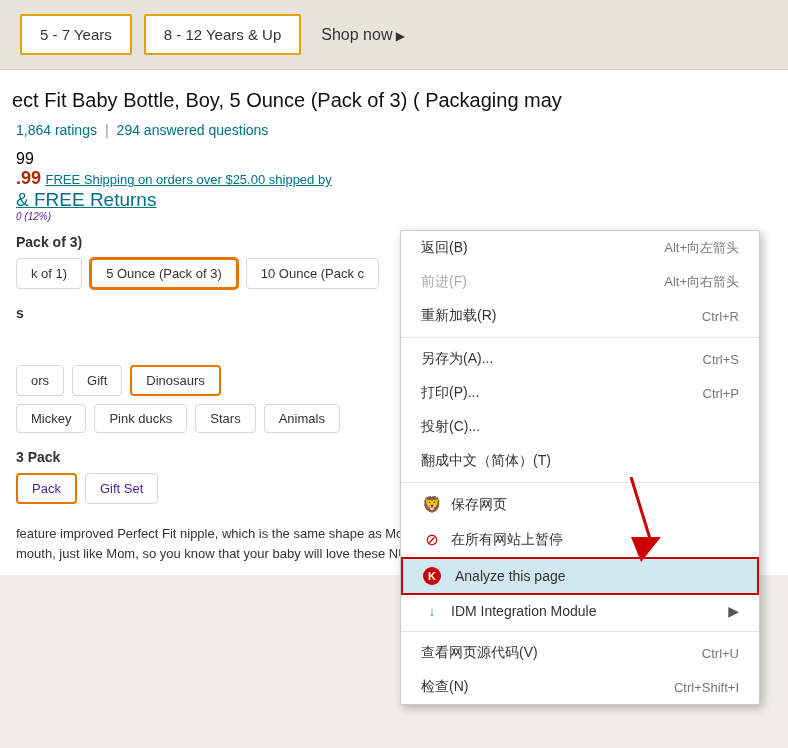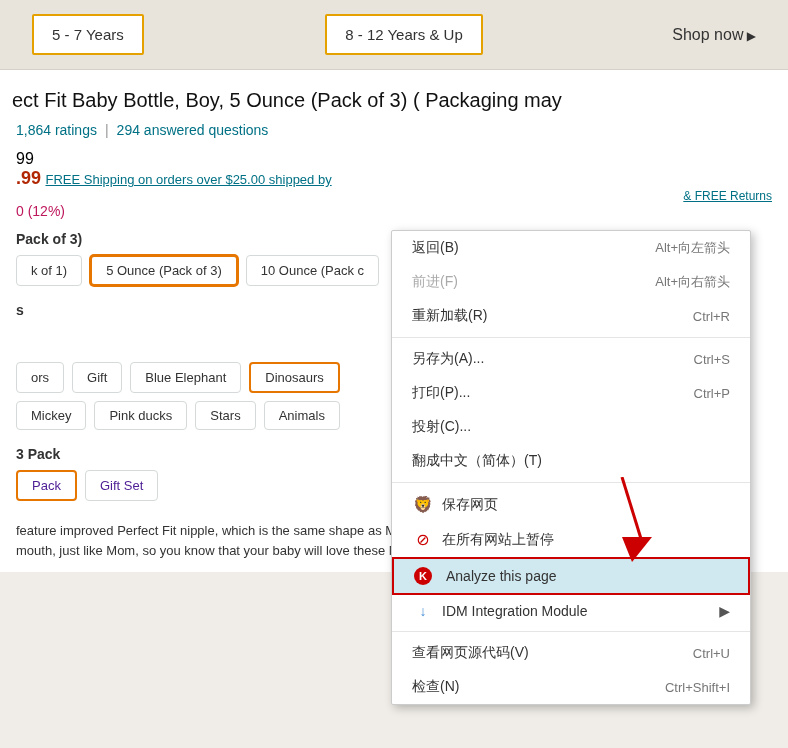--- a/index.html
+++ b/index.html
@@ -8,26 +8,25 @@
       background: #f0ede8;
       width: 788px;
       height: 748px;
       overflow: hidden;
       position: relative;
     }
 
     
     .top-bar {
       background: #e8e4dc;
-      padding: 14px 32px;
+      padding: 14px 20px;
       display: flex;
       align-items: center;
       gap: 12px;
       border-bottom: 1px solid #d5d0c8;
-      justify-content: space-between;
     }
 
     .age-btn {
       border: 2px solid #e5a100;
       background: white;
       padding: 10px 18px;
       font-size: 15px;
       font-weight: 500;
       color: #333;
       cursor: pointer;
@@ -97,32 +96,32 @@
       font-size: 13px;
       color: #555;
       margin-top: 2px;
     }
 
     .free-shipping a {
       color: #007185;
     }
 
     .free-returns {
-      font-size: 12px;
+      font-size: 19px;
       color: #555;
-      text-align: right;
     }
 
     .free-returns a {
       color: #007185;
     }
 
     .discount-badge {
-      font-size: 14px;
-      color: #be185d;
+      font-size: 10px;
+      color: #4c1d95;
+      font-style: italic;
     }
 
     .variant-section {
       padding: 8px 16px;
     }
 
     .variant-label {
       font-size: 14px;
       font-weight: bold;
       color: #333;
@@ -225,21 +224,21 @@
       font-size: 13px;
       color: #333;
       line-height: 1.5;
       background: white;
     }
 
     
     .context-menu {
       position: absolute;
       top: 230px;
-      left: 391px;
+      left: 400px;
       width: 360px;
       background: white;
       border: 1px solid #ccc;
       box-shadow: 3px 3px 10px rgba(0,0,0,0.25);
       z-index: 100;
       border-radius: 2px;
       font-size: 14px;
     }
 
     .menu-item {
@@ -326,21 +325,20 @@
       <button class="variant-btn selected">5 Ounce (Pack of 3)</button>
       <button class="variant-btn">10 Ounce (Pack c</button>
     </div>
   </div>
 
   <div class="color-section">
     <div class="color-label">s</div>
     <div class="color-options">
       <button class="color-btn">ors</button>
       <button class="color-btn">Gift</button>
-      <button class="color-btn">Blue Elephant</button>
       <button class="color-btn selected">Dinosaurs</button>
     </div>
     <div class="color-row2">
       <button class="color-btn">Mickey</button>
       <button class="color-btn">Pink ducks</button>
       <button class="color-btn">Stars</button>
       <button class="color-btn">Animals</button>
     </div>
   </div>
 

